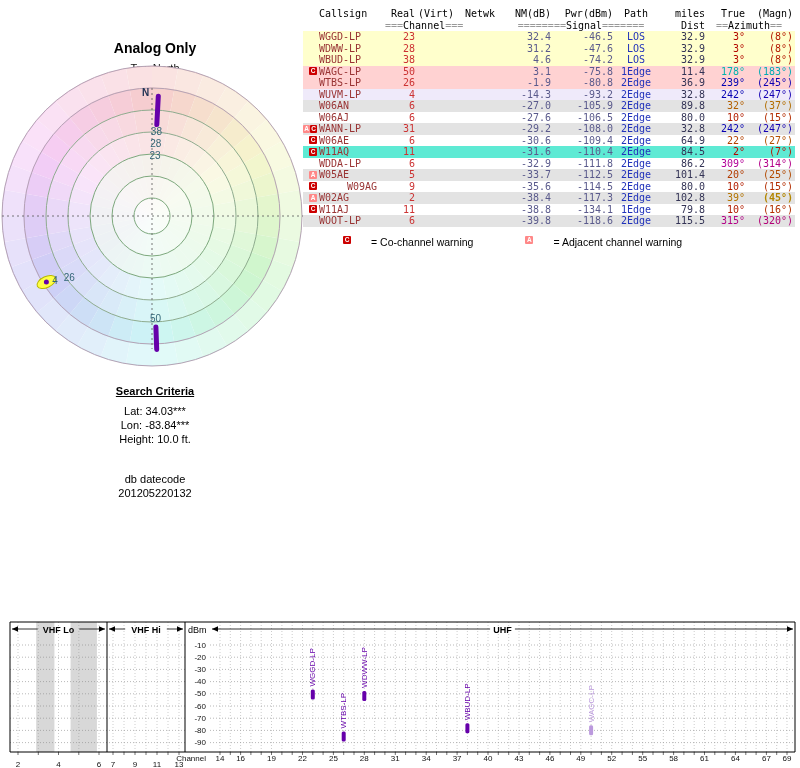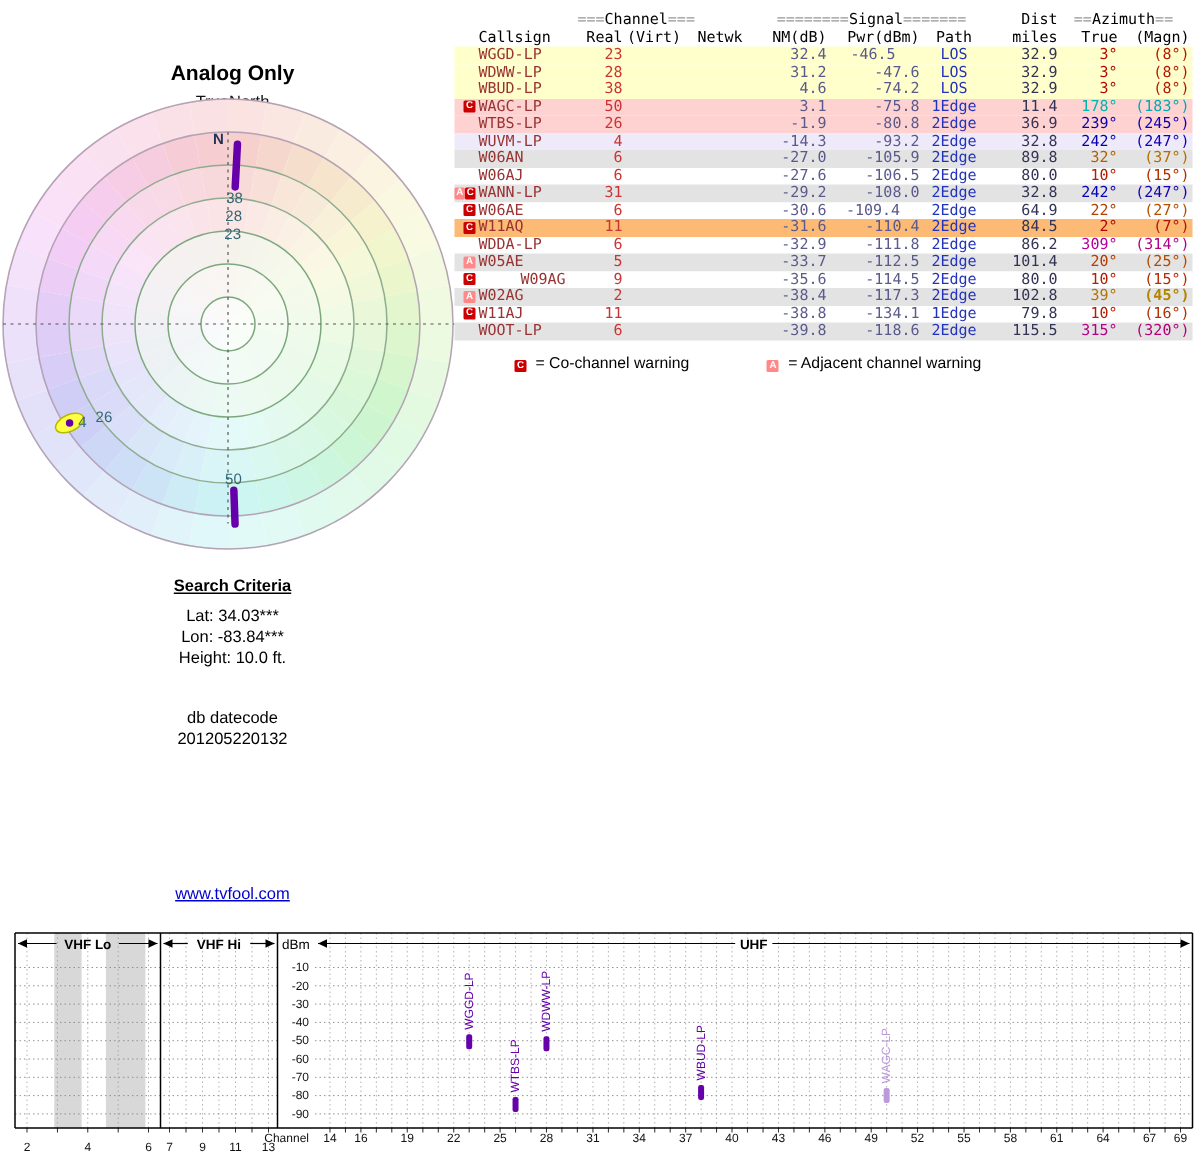--- a/index.html
+++ b/index.html
@@ -10,21 +10,21 @@
   #north-label{top:62px;left:0;width:310px;text-align:center;font-size:11px;color:#111}
   #radar-svg{top:58px;left:0}
   .sigtable{top:8px;left:303px;width:492px;font-family:"DejaVu Sans Mono",monospace;font-size:10px;line-height:11.5px}
   .trow{display:grid;grid-template-columns:16px 66px 30px 42px 46px 48px 62px 46px 46px 40px 48px;height:11.5px;align-items:center}
   .cell{white-space:pre;overflow:visible}
   .l{text-align:left}.r{text-align:right}.c{text-align:center}
   .eq{color:#999}
   .warnchips{display:flex;gap:0;justify-content:flex-end;padding-right:2px}
   .chip{width:8px;height:8px;font-size:6.5px;font-weight:bold;color:#fff;display:inline-flex;align-items:center;justify-content:center;border-radius:1px;font-family:"Liberation Sans",sans-serif;line-height:8px}
   .legend{top:236px;left:303px;width:492px;display:flex;gap:52px;font-size:10.5px;align-items:center;padding-left:40px}
-  .legend .item{display:flex;align-items:flex-end;gap:6px}
+  .legend .item{display:flex;align-items:flex-start;gap:20px}
   .criteria{top:384px;left:0;width:310px;text-align:center;font-size:11px;line-height:14px}
   .crit-title{font-weight:bold;text-decoration:underline;margin-bottom:6px}
   .datecode{top:472px;left:0;width:310px;text-align:center;font-size:11px;line-height:14px}
   .sitelink{top:590px;left:0;width:310px;text-align:center;font-size:11px;text-decoration:underline}
   #chart-svg{top:612px;left:0}
   svg text{font-family:"Liberation Sans",sans-serif}
 </style>
 </head>
 <body>
 
@@ -101,50 +101,50 @@
       <ellipse cx="46.4" cy="224.0" rx="10" ry="5.5" transform="rotate(-25 46.4 224.0)" fill="#ffff44" stroke="#b8b800" stroke-width="1"></ellipse>
       <circle cx="46.4" cy="224.0" r="2.5" fill="#6600aa"></circle>
       <text x="55.0" y="226.4" text-anchor="middle" font-size="10" fill="#336677">4</text>
       <text x="69.3" y="223.3" text-anchor="middle" font-size="10" fill="#336677">26</text>
       <text x="145.6" y="38.2" text-anchor="middle" font-size="10" font-weight="bold" fill="#223355">N</text>
     </svg>
 
   <div class="abs sigtable">
     <div id="t-head">
         <div class="trow">
-          <div class="cell c" style="grid-column: 1 / 3;"></div>
-          <div class="cell c" style="grid-column: 3 / 5;"><span class="eq">===</span>Channel<span class="eq">===</span></div>
-          <div class="cell c" style="grid-column: 5 / 6;"></div>
-          <div class="cell c" style="grid-column: 6 / 9;"><span class="eq">========</span>Signal<span class="eq">=======</span></div>
-          <div class="cell r" style="grid-column: 9 / 10;">Dist</div>
-          <div class="cell c" style="grid-column: 10 / 12;"><span class="eq">==</span>Azimuth<span class="eq">==</span></div>
-        </div>
-        <div class="trow">
           <div class="cell c"></div>
           <div class="cell l">Callsign</div>
           <div class="cell r">Real</div>
           <div class="cell c">(Virt)</div>
           <div class="cell c">Netwk</div>
           <div class="cell r">NM(dB)</div>
           <div class="cell r">Pwr(dBm)</div>
           <div class="cell c">Path</div>
           <div class="cell r">miles</div>
           <div class="cell r">True</div>
           <div class="cell r">(Magn)</div>
         </div>
+        <div class="trow">
+          <div class="cell c" style="grid-column: 1 / 3;"></div>
+          <div class="cell c" style="grid-column: 3 / 5;"><span class="eq">===</span>Channel<span class="eq">===</span></div>
+          <div class="cell c" style="grid-column: 5 / 6;"></div>
+          <div class="cell c" style="grid-column: 6 / 9;"><span class="eq">========</span>Signal<span class="eq">=======</span></div>
+          <div class="cell r" style="grid-column: 9 / 10;">Dist</div>
+          <div class="cell c" style="grid-column: 10 / 12;"><span class="eq">==</span>Azimuth<span class="eq">==</span></div>
+        </div>
       </div>
     <div id="t-body">
         <div class="trow" style="background: rgb(255, 255, 204);">
           <div class="cell warnchips"></div>
           <div class="cell l" style="color: rgb(153, 51, 51);">WGGD-LP</div>
           <div class="cell r" style="color: rgb(204, 51, 51);">23</div>
           <div class="cell c"></div>
           <div class="cell c"></div>
           <div class="cell r" style="color: rgb(90, 90, 140);">32.4</div>
-          <div class="cell r" style="color: rgb(90, 90, 140); text-align: center;">-46.5</div>
+          <div class="cell r" style="color: rgb(90, 90, 140);">-46.5</div>
           <div class="cell c" style="color: rgb(34, 51, 187);">LOS</div>
           <div class="cell r" style="color: rgb(51, 51, 85);">32.9</div>
           <div class="cell r" style="color: rgb(179, 9, 0);">3°</div>
           <div class="cell r" style="color: rgb(179, 24, 0);">(8°)</div>
         </div>
         <div class="trow" style="background: rgb(255, 255, 204);">
           <div class="cell warnchips"></div>
           <div class="cell l" style="color: rgb(153, 51, 51);">WDWW-LP</div>
           <div class="cell r" style="color: rgb(204, 51, 51);">28</div>
           <div class="cell c"></div>
@@ -247,27 +247,27 @@
           <div class="cell r" style="color: rgb(6, 0, 179);">242°</div>
           <div class="cell r" style="color: rgb(21, 0, 179);">(247°)</div>
         </div>
         <div class="trow" style="background: rgb(255, 255, 255);">
           <div class="cell warnchips"><span class="chip" style="background: rgb(204, 0, 0);">C</span></div>
           <div class="cell l" style="color: rgb(153, 51, 51);">W06AE</div>
           <div class="cell r" style="color: rgb(204, 51, 51);">6</div>
           <div class="cell c"></div>
           <div class="cell c"></div>
           <div class="cell r" style="color: rgb(90, 90, 140);">-30.6</div>
-          <div class="cell r" style="color: rgb(90, 90, 140); text-align: center;">-109.4</div>
+          <div class="cell r" style="color: rgb(90, 90, 140);">-109.4</div>
           <div class="cell c" style="color: rgb(34, 51, 187);">2Edge</div>
           <div class="cell r" style="color: rgb(51, 51, 85);">64.9</div>
           <div class="cell r" style="color: rgb(179, 65, 0);">22°</div>
           <div class="cell r" style="color: rgb(179, 80, 0);">(27°)</div>
         </div>
-        <div class="trow" style="background: #fdba74;">
+        <div class="trow" style="background: #5eead4;">
           <div class="cell warnchips"><span class="chip" style="background: rgb(204, 0, 0);">C</span></div>
           <div class="cell l" style="color: rgb(153, 51, 51);">W11AQ</div>
           <div class="cell r" style="color: rgb(204, 51, 51);">11</div>
           <div class="cell c"></div>
           <div class="cell c"></div>
           <div class="cell r" style="color: rgb(90, 90, 140);">-31.6</div>
           <div class="cell r" style="color: rgb(90, 90, 140);">-110.4</div>
           <div class="cell c" style="color: rgb(34, 51, 187);">2Edge</div>
           <div class="cell r" style="color: rgb(51, 51, 85);">84.5</div>
           <div class="cell r" style="color: rgb(179, 6, 0);">2°</div>
@@ -370,21 +370,20 @@
     <div>Lat: 34.03***</div>
     <div>Lon: -83.84***</div>
     <div>Height: 10.0 ft.</div>
   </div>
 
   <div class="abs datecode">
     <div>db datecode</div>
     <div>201205220132</div>
   </div>
 
-  <a class="abs sitelink" href="#" style="color: rgb(0, 0, 204);">www.tvfool.com</a>
 
   <svg class="abs" id="chart-svg" width="800" height="156">
       <g>
         <rect x="36.2" y="10" width="18.2" height="130" fill="#d8d8d8"></rect>
         <rect x="70.6" y="10" width="26.3" height="130" fill="#d8d8d8"></rect>
       </g>
       <g stroke="#888" stroke-width="0.6" stroke-dasharray="1,2">
         <line x1="10" y1="33.0" x2="185" y2="33.0"></line>
         <line x1="210" y1="33.0" x2="795" y2="33.0"></line>
         <line x1="10" y1="45.2" x2="185" y2="45.2"></line>

